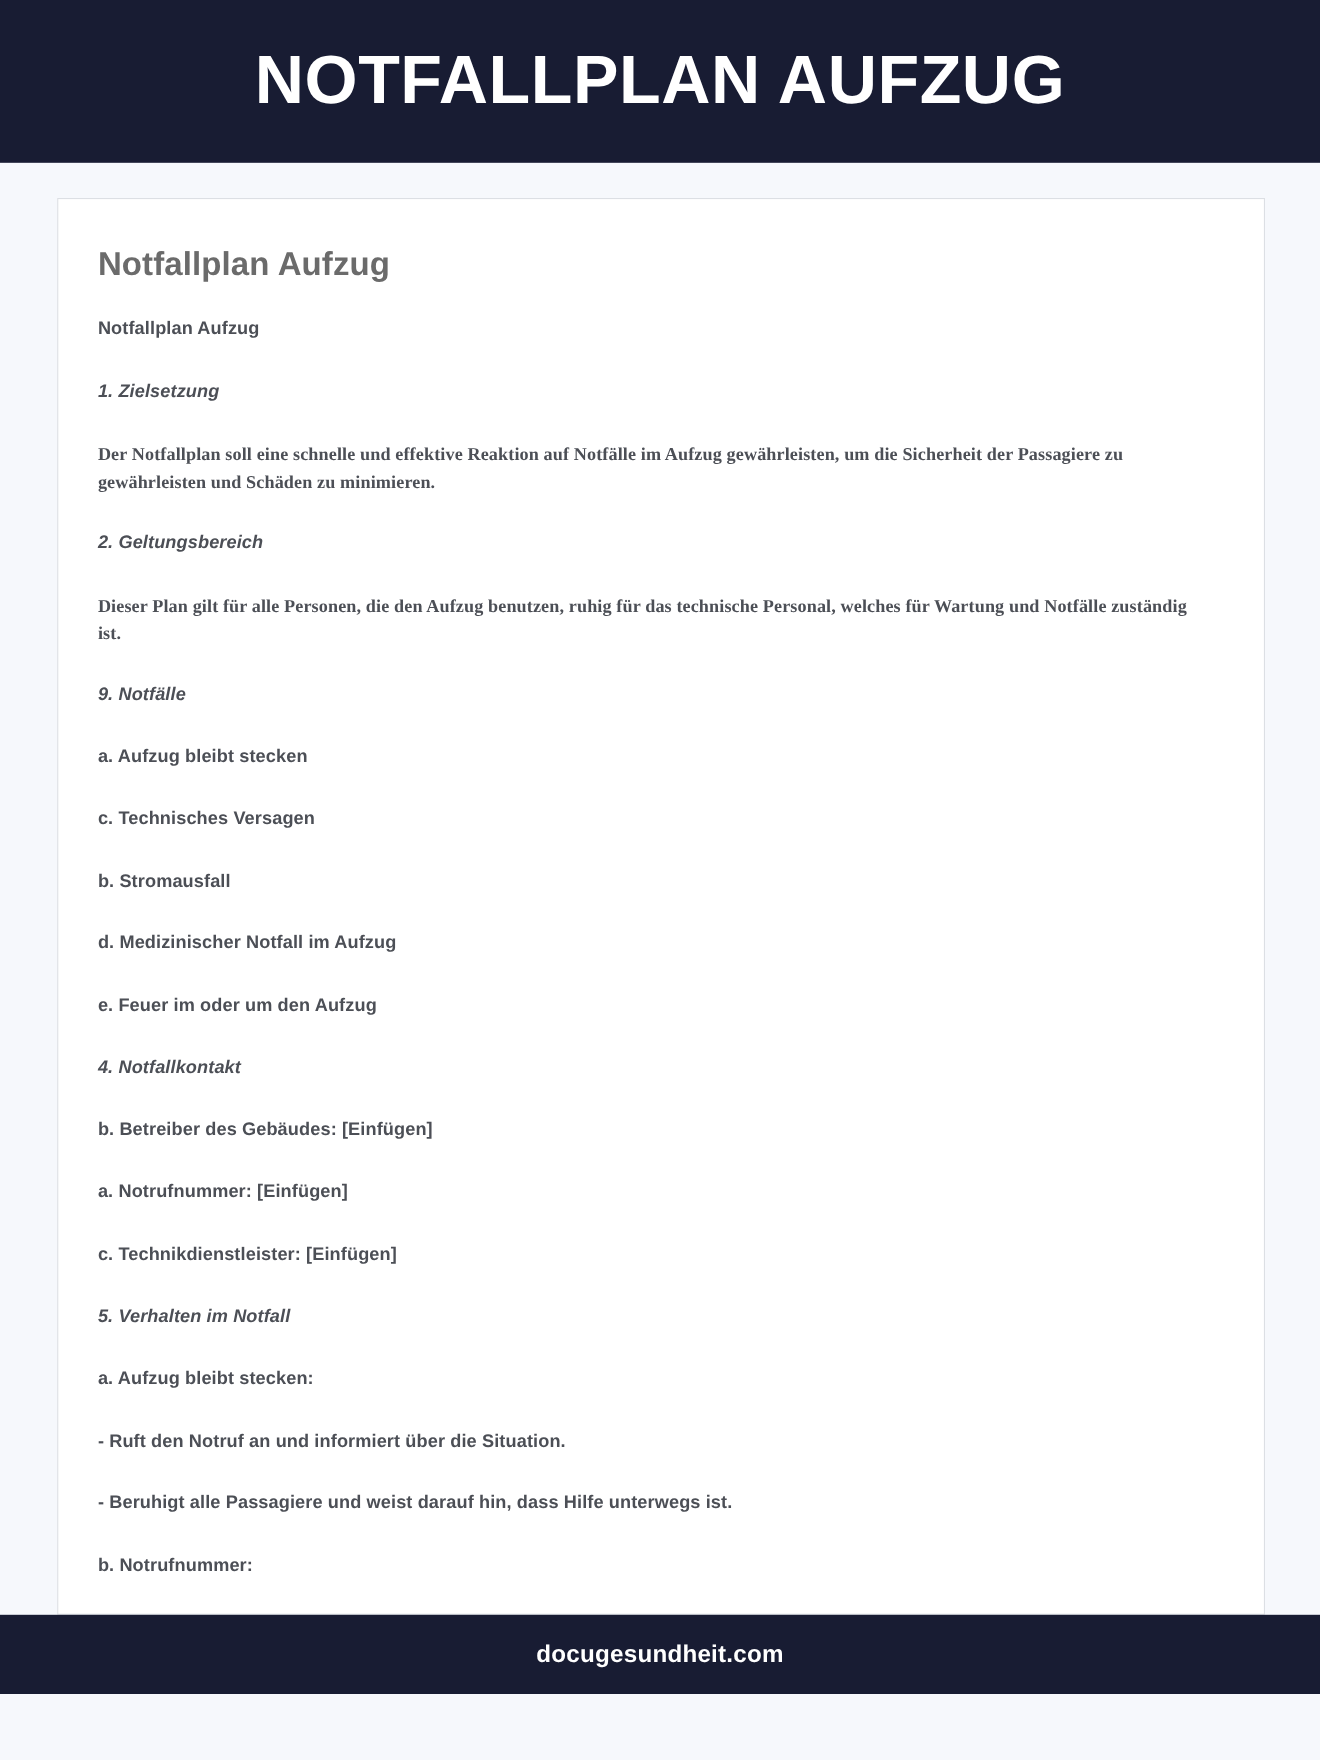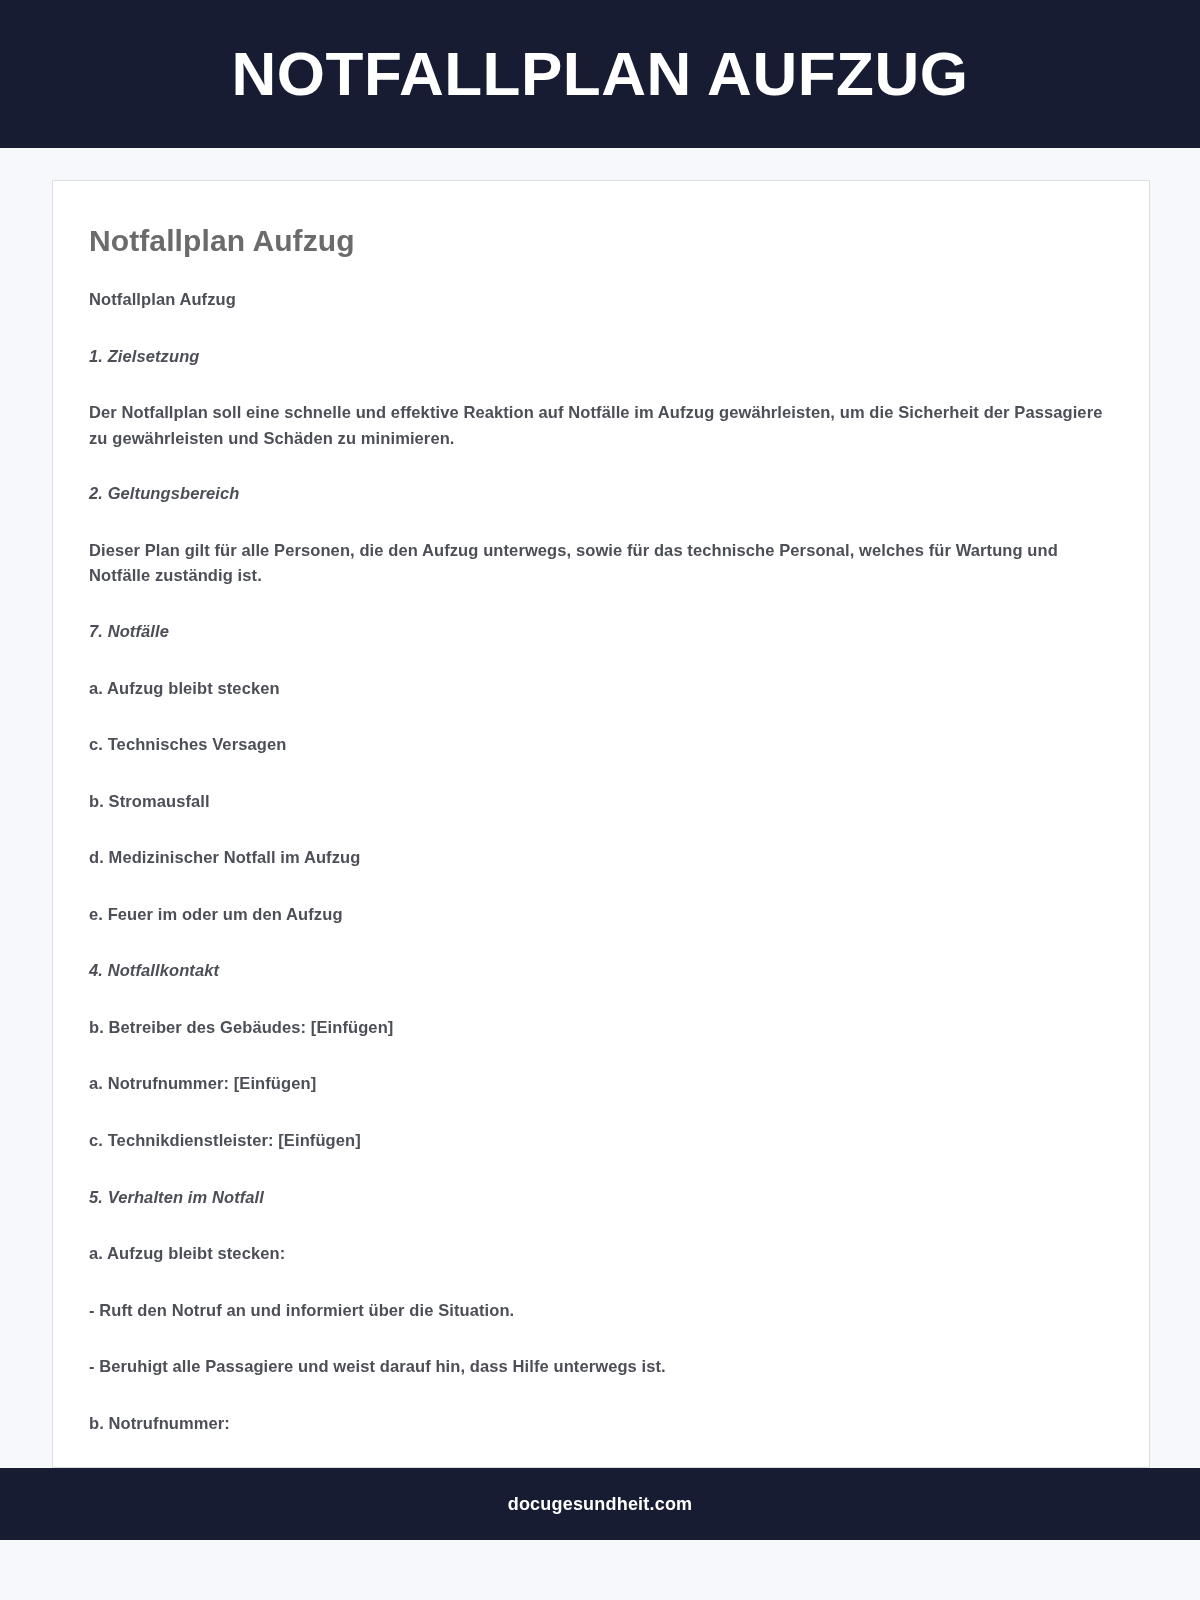--- a/index.html
+++ b/index.html
@@ -84,39 +84,39 @@
     font-family: "Liberation Sans", "DejaVu Sans", sans-serif;
     font-size: 16.5px;
     font-weight: 700;
     line-height: 1.55;
     margin: 0 0 31px 0;
     letter-spacing: 0.1px;
   }
   .doc-line:last-child { margin-bottom: 0; }
 
   
-  .doc-line.wrap { margin-bottom: 30px; }
+  .doc-line.wrap { margin-bottom: 30px; font-family: Liberation Serif, serif; }
 
   
   .doc-line.section-gap { margin-top: 5px; font-style: italic; }
 
   
   .footer {
     height: 72px;
     min-height: 72px;
     background: #181c33;
     display: flex;
     align-items: center;
     justify-content: center;
     width: 100%;
   }
   .footer-text {
     color: #ffffff;
     font-family: "Liberation Sans", "DejaVu Sans", sans-serif;
-    font-size: 18px;
+    font-size: 22px;
     font-weight: 700;
     letter-spacing: 0.2px;
   }
 </style>
 </head>
 <body>
 
 <div class="page">
 
   <header class="banner">
@@ -124,22 +124,22 @@
   </header>
 
   <main class="content-area">
     <section class="doc-card">
       <h2 class="doc-title">Notfallplan Aufzug</h2>
       <div class="doc-body">
           <p class="doc-line">Notfallplan Aufzug</p>
           <p class="doc-line section-gap">1. Zielsetzung</p>
           <p class="doc-line wrap">Der Notfallplan soll eine schnelle und effektive Reaktion auf Notfälle im Aufzug gewährleisten, um die Sicherheit der Passagiere zu gewährleisten und Schäden zu minimieren.</p>
           <p class="doc-line section-gap">2. Geltungsbereich</p>
-          <p class="doc-line wrap">Dieser Plan gilt für alle Personen, die den Aufzug unterwegs, sowie für das technische Personal, welches für Wartung und Notfälle zuständig ist.</p>
-          <p class="doc-line section-gap">7. Notfälle</p>
+          <p class="doc-line wrap">Dieser Plan gilt für alle Personen, die den Aufzug benutzen, ruhig für das technische Personal, welches für Wartung und Notfälle zuständig ist.</p>
+          <p class="doc-line section-gap">9. Notfälle</p>
           <p class="doc-line">a. Aufzug bleibt stecken</p>
           <p class="doc-line">c. Technisches Versagen</p>
           <p class="doc-line">b. Stromausfall</p>
           <p class="doc-line">d. Medizinischer Notfall im Aufzug</p>
           <p class="doc-line">e. Feuer im oder um den Aufzug</p>
           <p class="doc-line section-gap">4. Notfallkontakt</p>
           <p class="doc-line">b. Betreiber des Gebäudes: [Einfügen]</p>
           <p class="doc-line">a. Notrufnummer: [Einfügen]</p>
           <p class="doc-line">c. Technikdienstleister: [Einfügen]</p>
           <p class="doc-line section-gap">5. Verhalten im Notfall</p>

